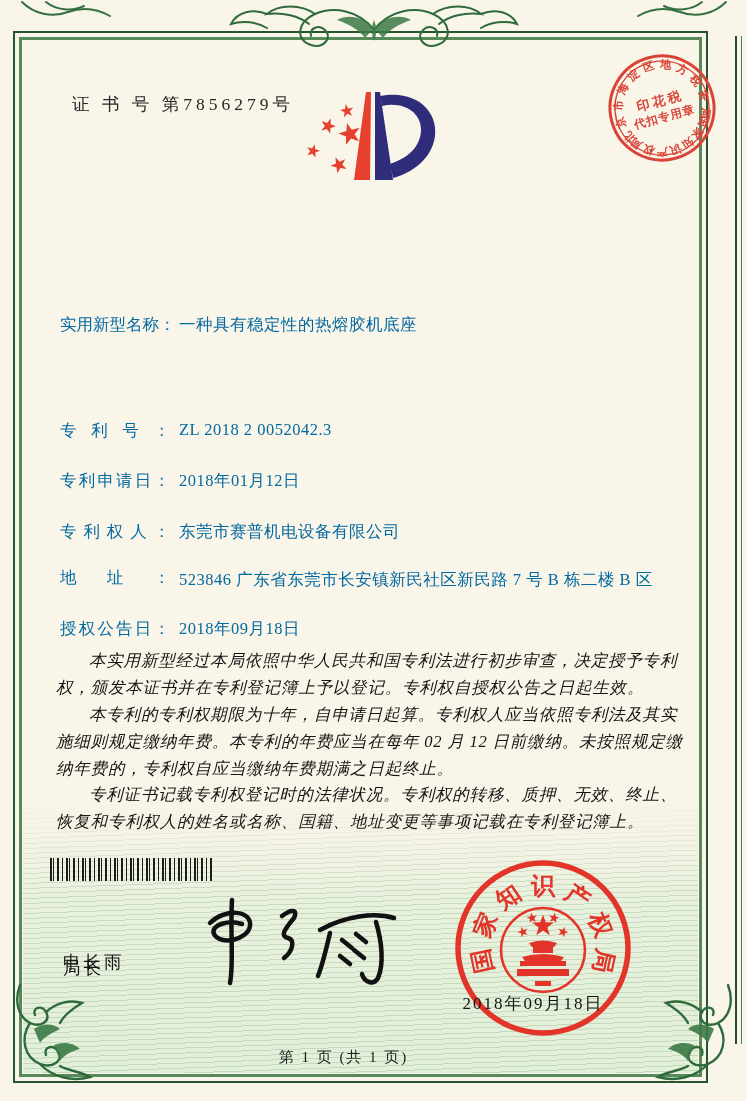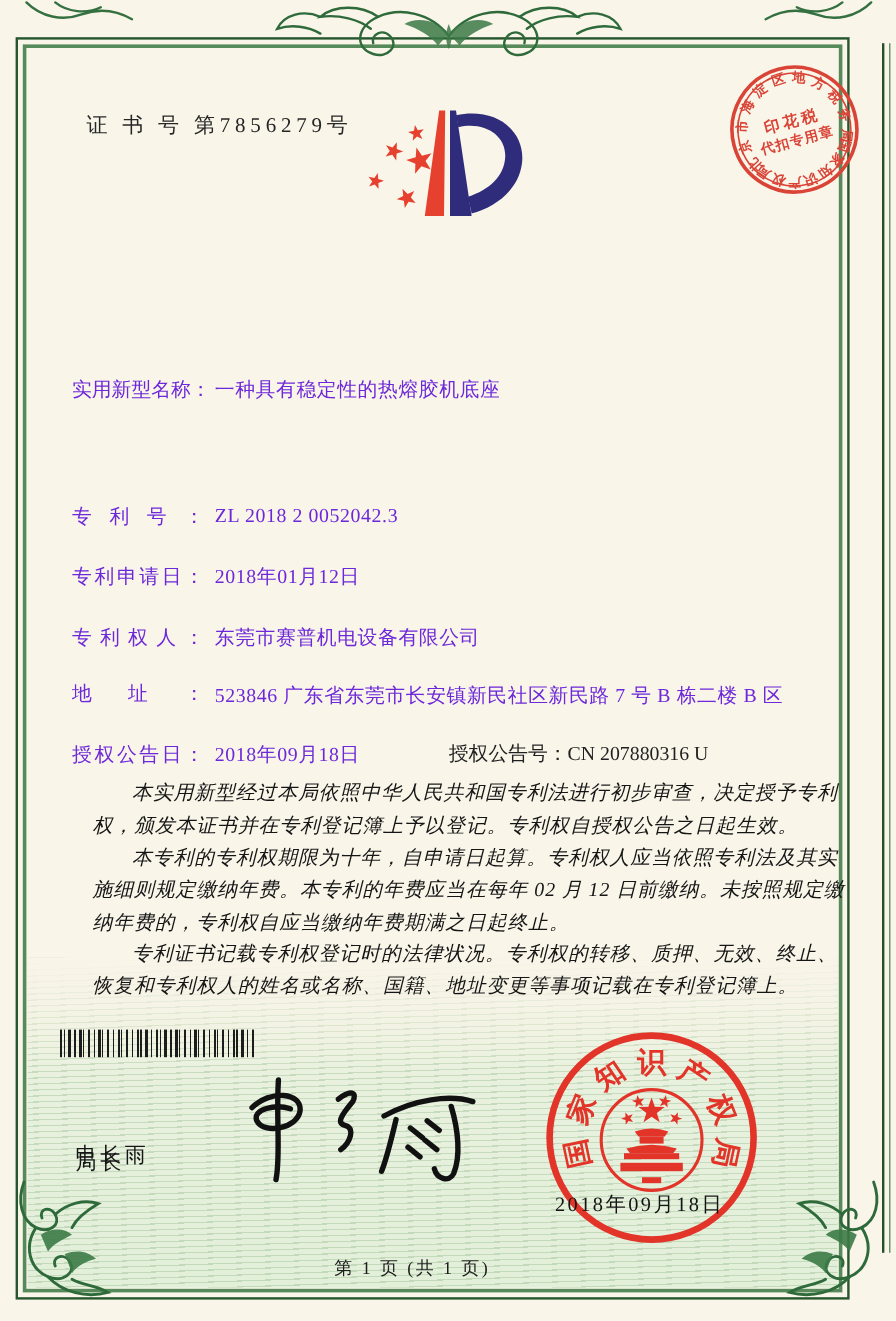--- a/index.html
+++ b/index.html
@@ -12,27 +12,27 @@
   .green-zone{position:absolute;left:23px;right:49px;top:798px;bottom:28px;
       background:
         repeating-linear-gradient(178deg, rgba(120,168,112,.30) 0 1px, rgba(255,255,255,0) 1px 5px),
         linear-gradient(180deg,#f3f2e2 0,#e8f1de 110px,#e2efd9 100%);}
   .green-zone::before{content:"";position:absolute;inset:0;
       background:linear-gradient(180deg,#f9f5e9 0,rgba(249,245,233,0) 95px);}
   .abs{position:absolute;}
   .certno{left:72px;top:92px;font-size:17.5px;letter-spacing:4px;color:#262626;text-align:right;}
   .title{left:0;right:26px;top:206px;text-align:center;font-size:41px;font-weight:bold;
          letter-spacing:10px;color:#101010;}
-  .field-row{left:60px;font-size:16.5px;color:#6d28d9;white-space:nowrap;}
+  .field-row{left:60px;font-size:16.5px;color:#0369a1;white-space:nowrap;}
   .flabel{display:inline-block;width:110px;text-align:justify;text-align-last:justify;vertical-align:top;}
   .fvalue{margin-left:9px;letter-spacing:.5px;}
   .fvalue.wrap{display:inline-block;white-space:normal;width:505px;line-height:1.55;}
   .grant-right{left:374px;top:617px;font-size:16.5px;white-space:nowrap;}
   .paras{left:56px;top:648px;width:637px;font-size:16.5px;line-height:1.63;color:#151515;
-         font-style:italic;letter-spacing:.8px;margin-left:21px;}
+         font-style:italic;letter-spacing:.8px;}
   .paras p{margin:0;text-indent:2em;}
   .barcode{left:50px;top:858px;width:162px;height:23px;
       background:repeating-linear-gradient(90deg,#1c1c1c 0 2px,transparent 2px 3px,#1c1c1c 3px 4px,
         transparent 4px 7px,#1c1c1c 7px 9px,transparent 9px 12px,#1c1c1c 12px 13px,transparent 13px 16px);}
   .director-label{left:63px;top:914px;font-size:17.5px;letter-spacing:3px;color:#141414;
                   font-family:"Liberation Sans","DejaVu Sans",sans-serif;margin-top:42px;}
   .director-name{left:63px;top:950px;font-size:17.5px;letter-spacing:3px;color:#141414;
                  font-family:"Liberation Sans","DejaVu Sans",sans-serif;}
   .seal-date{left:458px;top:992px;width:150px;text-align:center;font-size:17px;
              letter-spacing:2px;color:#141414;}
@@ -134,23 +134,20 @@
   </div>
   <div class="abs field-row" style="top:521px">
     <span class="flabel">专利权人：</span><span class="fvalue">东莞市赛普机电设备有限公司</span>
   </div>
   <div class="abs field-row" style="top:567px">
     <span class="flabel">地址：</span><span class="fvalue wrap">523846 广东省东莞市长安镇新民社区新民路 7 号 B 栋二楼 B 区</span>
   </div>
   <div class="abs field-row" style="top:618px">
     <span class="flabel">授权公告日：</span><span class="fvalue">2018年09月18日</span>
   </div>
-  <div class="abs grant-right">
-    <span>授权公告号：</span><span>CN 207880316 U</span>
-  </div>
 
   <div class="abs paras">
     <p>本实用新型经过本局依照中华人民共和国专利法进行初步审查，决定授予专利权，颁发本证书并在专利登记簿上予以登记。专利权自授权公告之日起生效。</p>
     <p>本专利的专利权期限为十年，自申请日起算。专利权人应当依照专利法及其实施细则规定缴纳年费。本专利的年费应当在每年 02 月 12 日前缴纳。未按照规定缴纳年费的，专利权自应当缴纳年费期满之日起终止。</p>
     <p>专利证书记载专利权登记时的法律状况。专利权的转移、质押、无效、终止、恢复和专利权人的姓名或名称、国籍、地址变更等事项记载在专利登记簿上。</p>
   </div>
 
   <div class="abs barcode"></div>
 
   <div class="abs director-label">局长</div>

